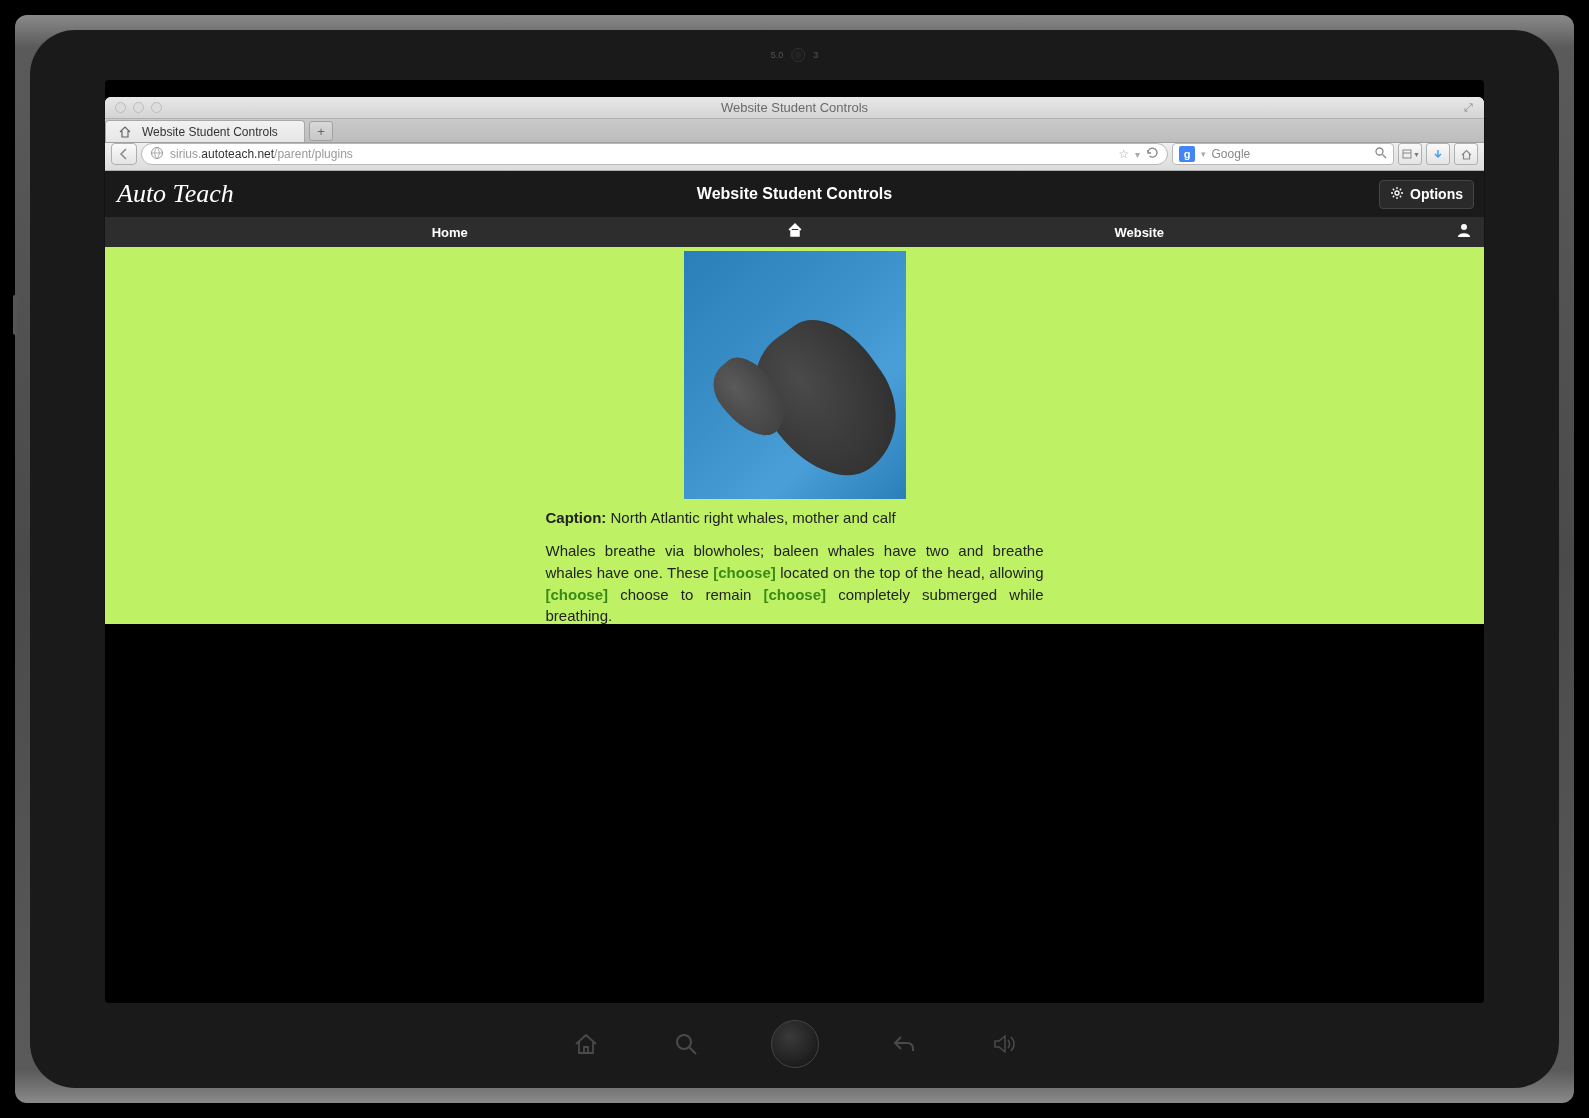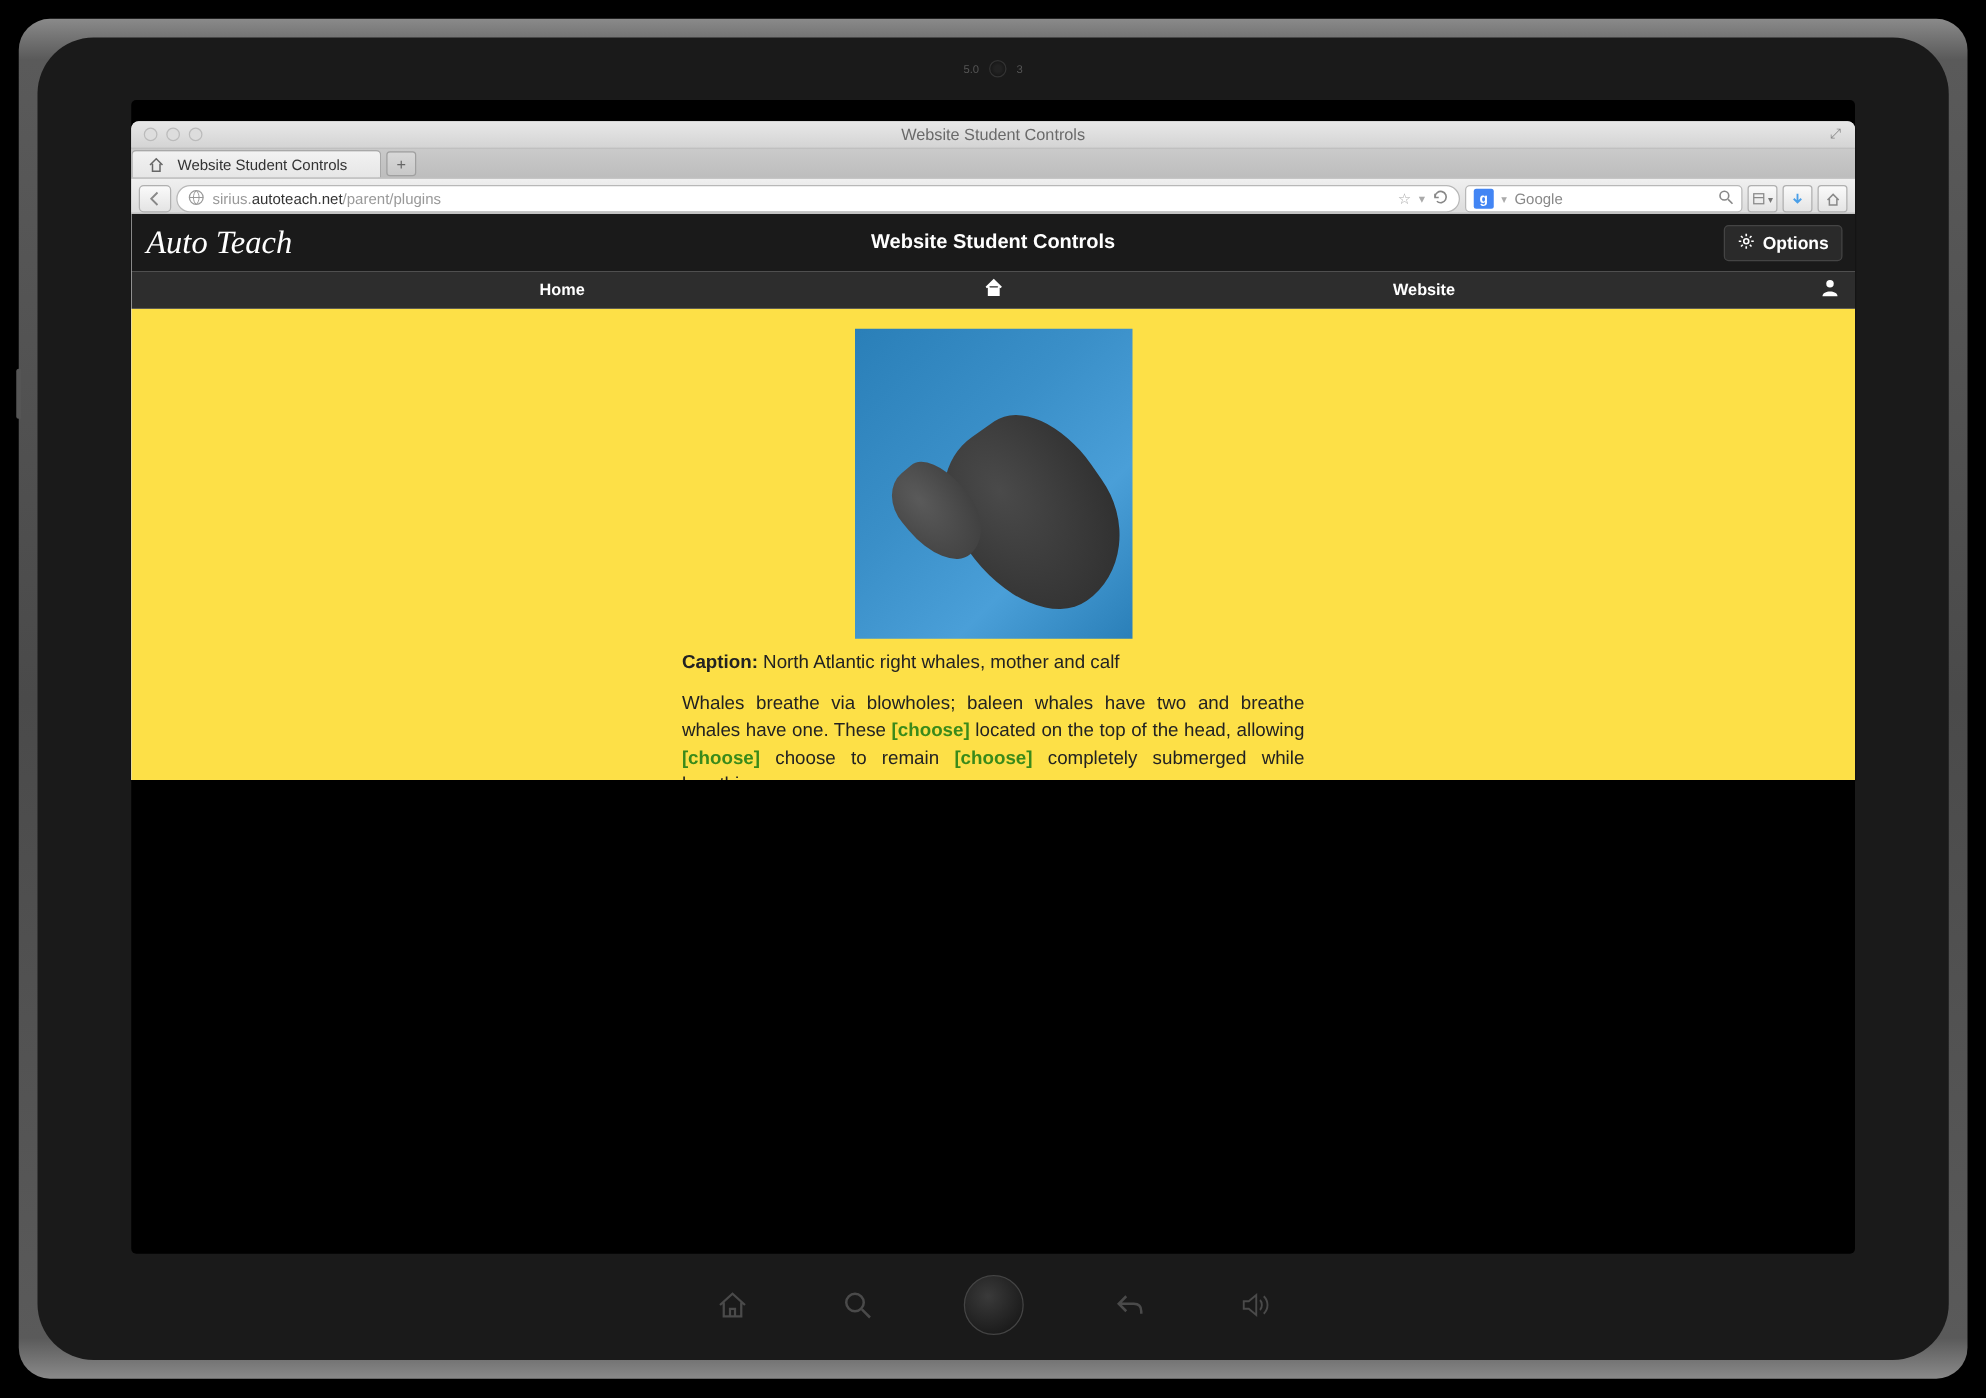--- a/index.html
+++ b/index.html
@@ -10,21 +10,21 @@
   height: 1118px;
   overflow: hidden;
   position: relative;
 }
 
 
 .tablet-outer {
   position: absolute;
   top: 15px; left: 15px; right: 15px; bottom: 15px;
   background: linear-gradient(to bottom, #8a8a8a 0%, #5a5a5a 3%, #4a4a4a 50%, #5a5a5a 97%, #8a8a8a 100%);
-  border-radius: 25px;
+  border-radius: 12px;
   box-shadow: 0 5px 20px rgba(0,0,0,0.5);
 }
 .tablet-inner {
   position: absolute;
   top: 15px; left: 15px; right: 15px; bottom: 15px;
   background: #1a1a1a;
   border-radius: 45px;
 }
 .tablet-screen {
   position: absolute;
@@ -131,21 +131,21 @@
   border: 1px solid #a0a0a0;
   border-radius: 3px;
   display: flex; align-items: center; justify-content: center;
   color: #666; font-size: 13px;
 }
 
 .url-bar {
   height: 28px;
   background: linear-gradient(to bottom, #f0f0f0, #dcdcdc);
   border-bottom: 1px solid #b0b0b0;
-  display: flex; align-items: flex-end;
+  display: flex; align-items: flex-start;
   padding: 0 6px;
   gap: 4px;
 }
 .nav-back {
   width: 26px; height: 22px;
   border: 1px solid #b0b0b0;
   border-radius: 4px;
   background: linear-gradient(to bottom, #fafafa, #e4e4e4);
   display: flex; align-items: center; justify-content: center;
   color: #888;
@@ -242,22 +242,22 @@
 .nav-icon-center {
   position: absolute; left: 50%; transform: translateX(-50%);
   color: #fff;
 }
 .nav-icon-right {
   position: absolute; right: 12px;
   color: #fff;
 }
 
 .content {
-  background: #fde047;
-  padding: 16px 0 0 0;
+  background: #bef264;
+  padding: 4px 0 0 0;
 }
 .lesson {
   width: 498px;
   margin: 0 auto;
 }
 .image-box {
   width: 222px; height: 248px;
   margin: 0 auto 10px auto;
   background: linear-gradient(135deg, #2a7fb8 0%, #3a8fc8 40%, #4a9fd8 70%, #2a7fb8 100%);
   position: relative;

